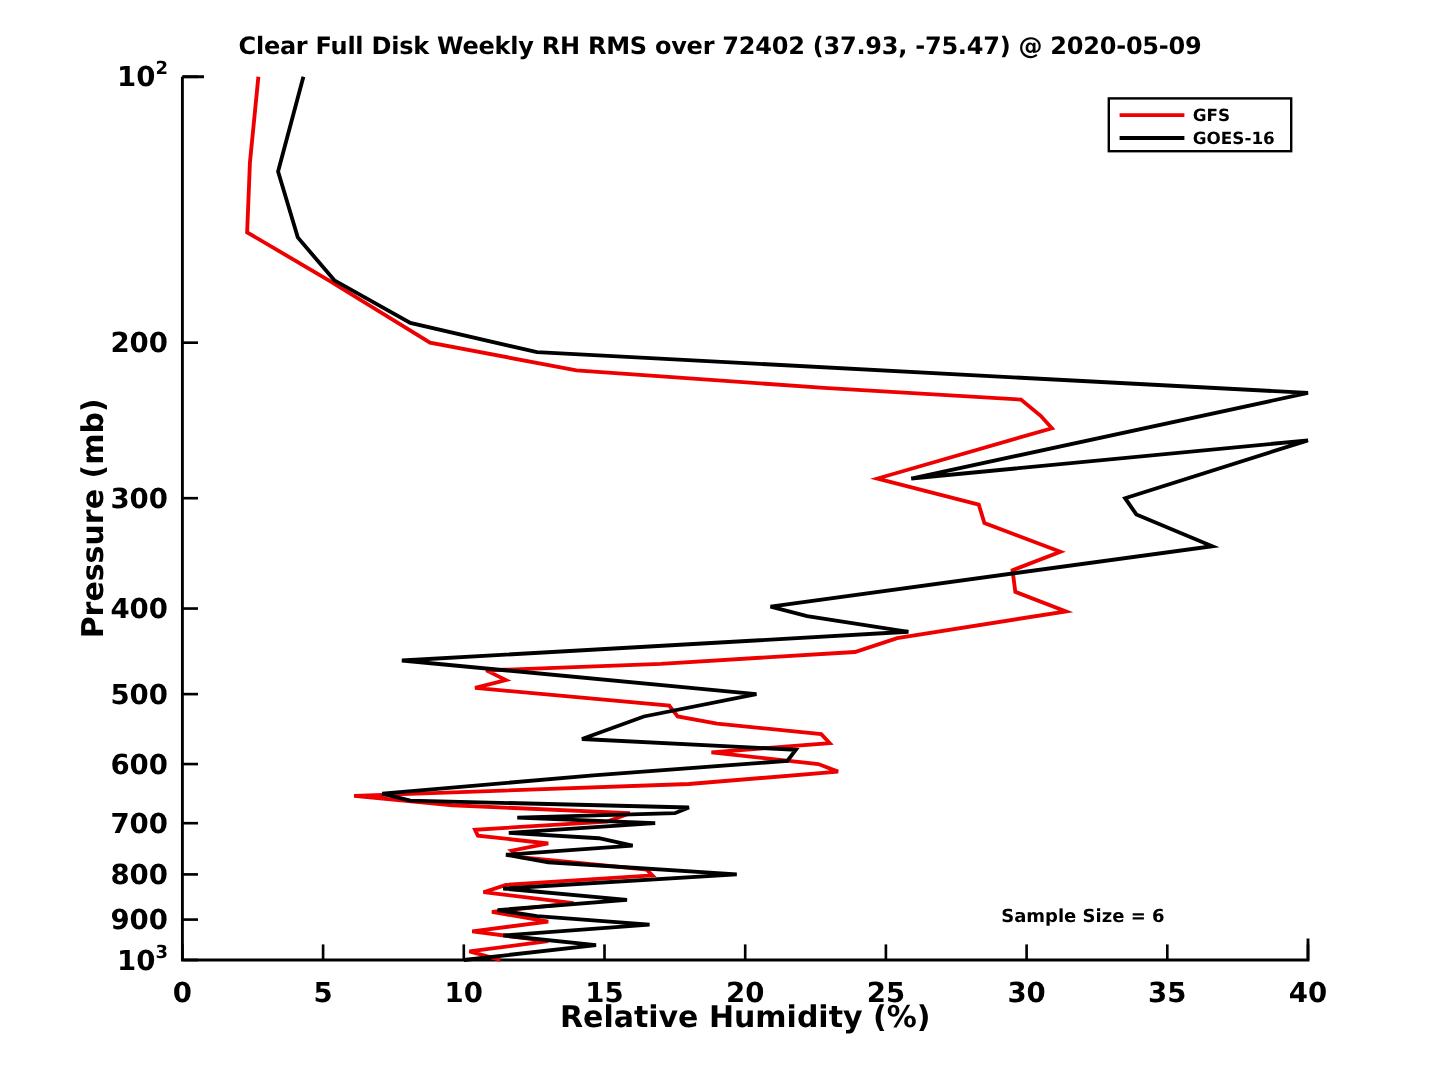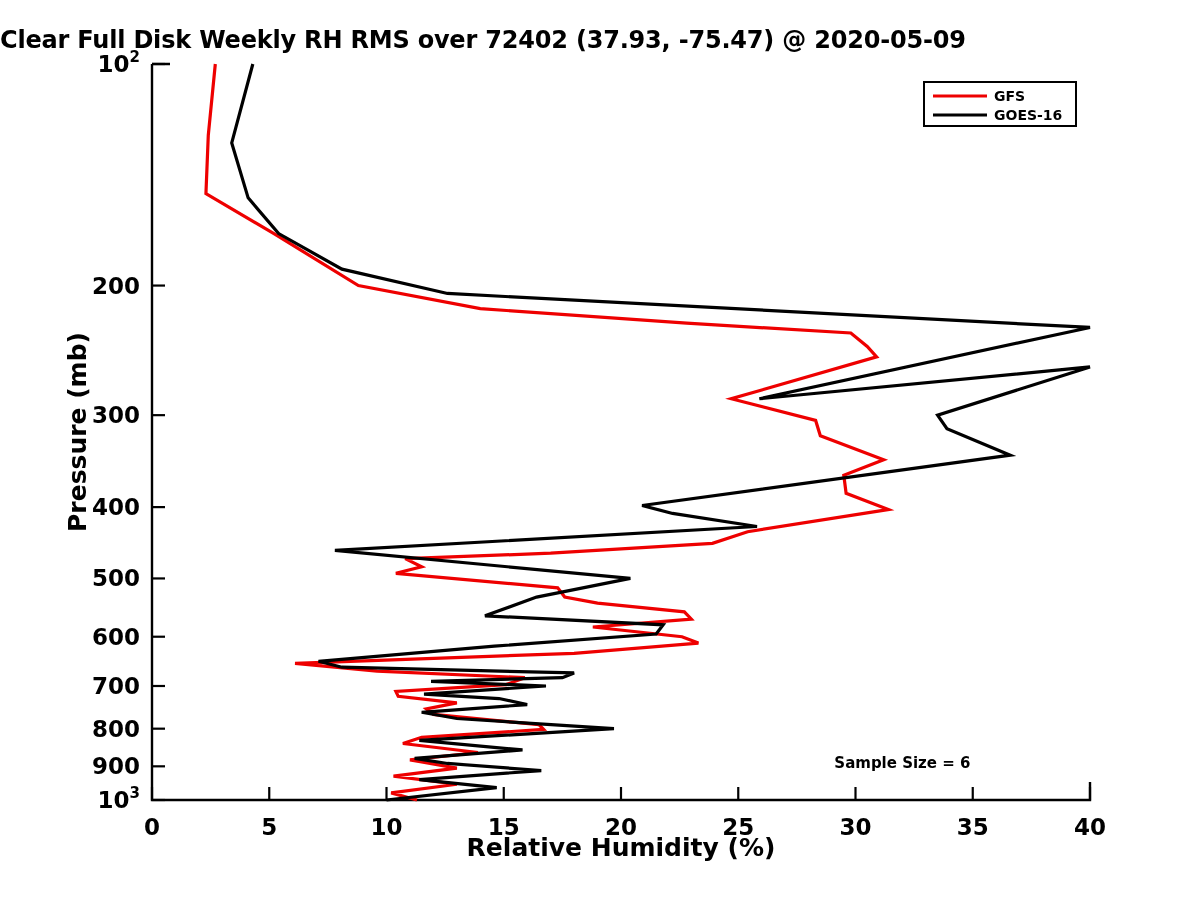--- a/index.html
+++ b/index.html
@@ -13,23 +13,23 @@
     height: 900px;
     background: #ffffff;
     font-family: "DejaVu Sans", sans-serif;
     overflow: hidden;
   }
   #chart-title {
     position: absolute;
     left: 0;
     top: 26px;
     width: 1200px;
-    text-align: left;
+    text-align: center;
     font-family: "DejaVu Sans", sans-serif;
-    font-size: 24px;
+    font-size: 20px;
     font-weight: bold;
     color: #000000;
     letter-spacing: -0.2px;
   }
   #plot-svg {
     position: absolute;
     left: 0;
     top: 0;
   }
   .axis-line {

